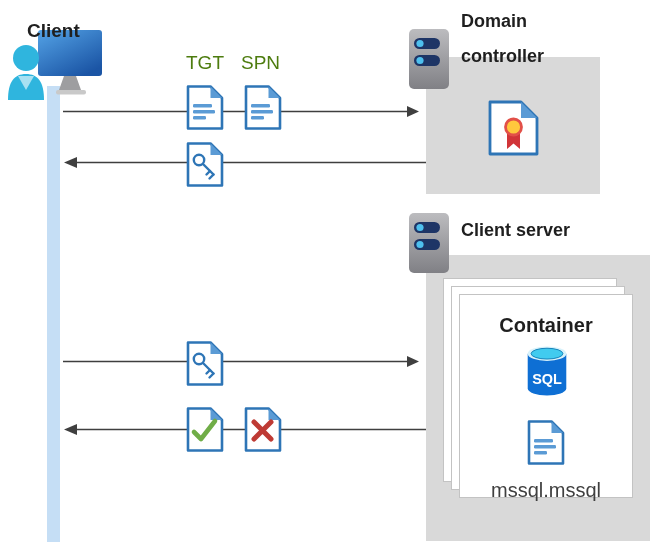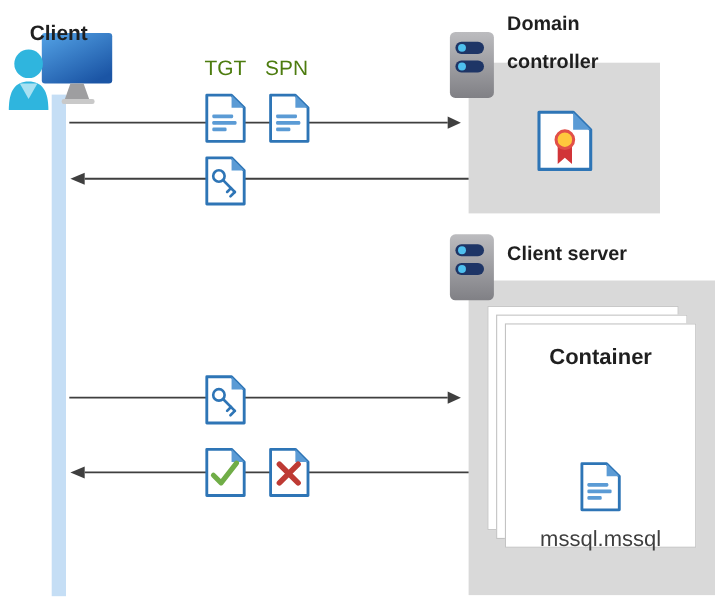--- a/index.html
+++ b/index.html
@@ -61,20 +61,28 @@
     </defs>
   </svg>
 
   <div class="gray-box dc-box"></div>
   <div class="gray-box linux-box"></div>
 
   <div class="card card-back"></div>
   <div class="card card-mid"></div>
   <div class="card card-front">
     <div class="container-title">Container</div>
+    <div class="icon" style="left:64px;top:49px;">
+      <svg width="46" height="54" viewBox="0 0 46 56">
+        <path d="M3,10 L3,46 A20,7.5 0 0 0 43,46 L43,10 Z" fill="#0E6FD4"></path>
+        <ellipse cx="23" cy="10" rx="20" ry="7.5" fill="#D7F2FB"></ellipse>
+        <ellipse cx="23" cy="10" rx="16.5" ry="5.6" fill="#41CBEF" stroke="#1280B8" stroke-width="1"></ellipse>
+        <text x="23" y="41" text-anchor="middle" font-family="Liberation Sans, sans-serif" font-size="15" font-weight="700" fill="#ffffff">SQL</text>
+      </svg>
+    </div>
     <div class="icon" style="left:66px;top:124px;">
       <svg class="doc" width="42" height="52" viewBox="0 0 40 47">
         <use href="#docpage"></use>
           <use href="#docfold"></use>
           <use href="#doclines"></use>
       </svg>
     </div>
     <div class="keytab-label">mssql.mssql</div>
   </div>
 

